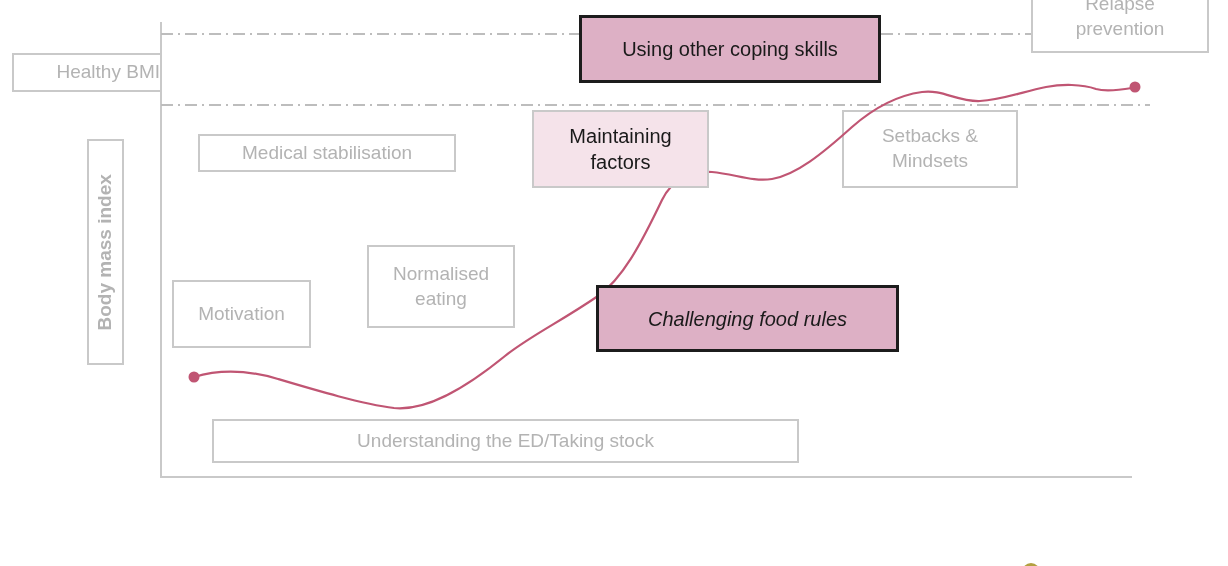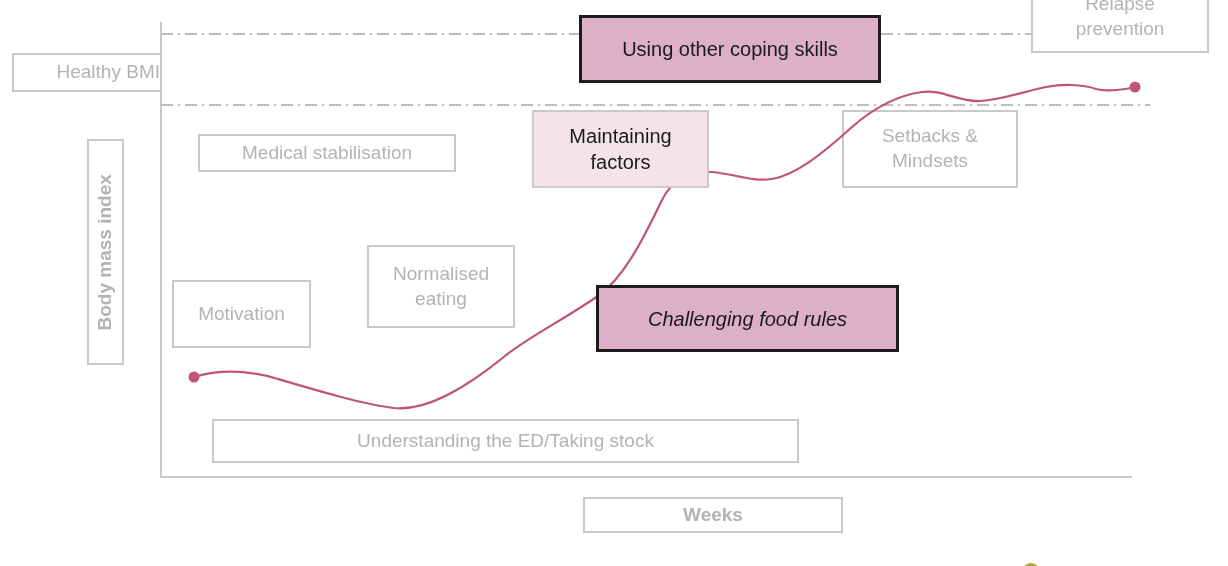--- a/index.html
+++ b/index.html
@@ -98,23 +98,20 @@
   </div>
 
   <div class="box gray-box" id="setbacks">
     <span>Setbacks &amp; Mindsets</span>
   </div>
 
   <div class="box gray-box" id="relapse">
     <span>Relapse prevention</span>
   </div>
 
-  <div class="box gray-box bold" id="weeks">
-    <span>Weeks</span>
-  </div>
 
   <svg class="layer z3" viewBox="0 0 1228 566">
     <path fill="none" stroke="#c05573" stroke-width="2.2" stroke-linecap="round" d="M194 377 C220 369, 248 370, 278 379 C315 390, 362 404, 394 408 C425 411, 462 391, 505 356 C530 336, 560 322, 598 296 C622 279, 640 246, 662 200 C672 179, 692 171, 712 172 C735 174, 752 182, 772 179 C796 175, 822 154, 852 127 C876 106, 900 95, 922 92 C942 89, 958 102, 980 101 C1002 100, 1022 92, 1046 87 C1062 84, 1082 84, 1096 89 C1106 92, 1120 90, 1132 88"></path>
     <circle cx="194" cy="377" r="5.5" fill="#c05573"></circle>
     <circle cx="1135" cy="87" r="5.5" fill="#c05573"></circle>
     <circle cx="1031" cy="572" r="9" fill="#b3a040"></circle>
   </svg>
 
   <div class="box pink-box" id="coping">
     <span>Using other coping skills</span>

